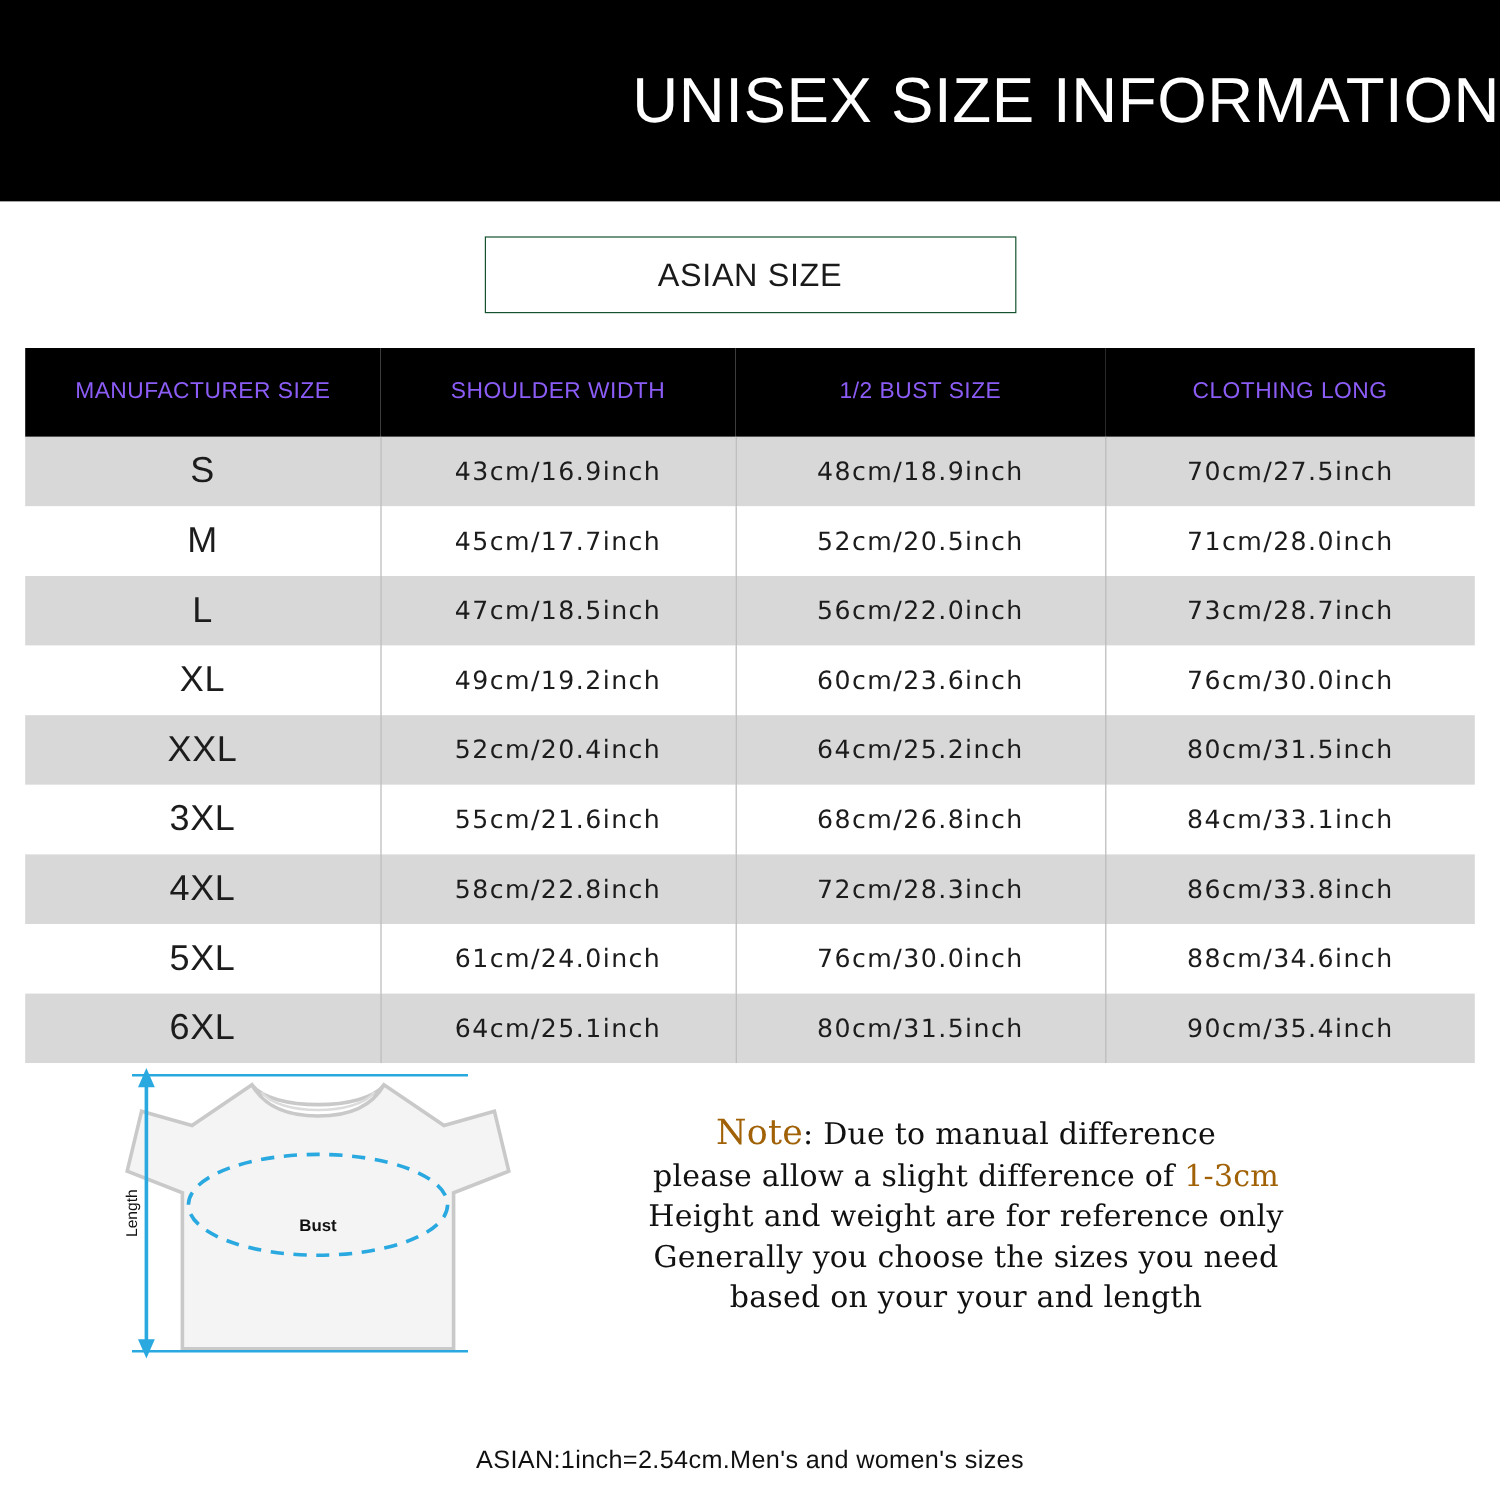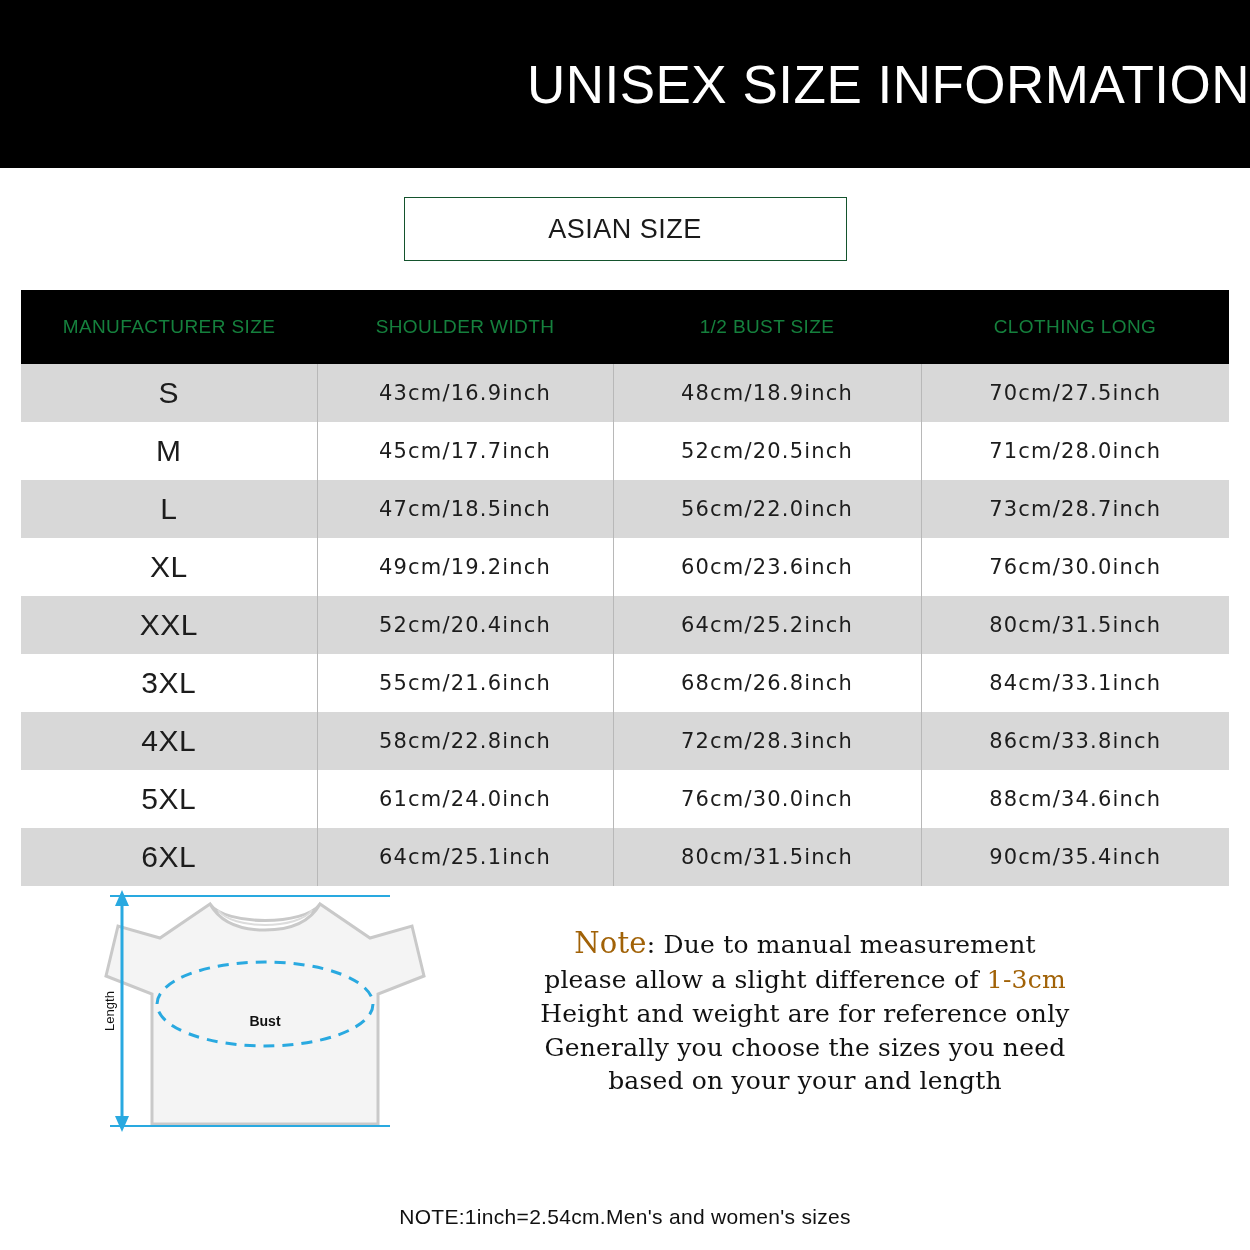--- a/index.html
+++ b/index.html
@@ -66,21 +66,21 @@
     width: 1208px;
     margin: 0 auto;
   }
   table.size-table {
     width: 1208px;
     border-collapse: collapse;
     table-layout: fixed;
   }
   table.size-table thead th {
     background: #000000;
-    color: #15803d;
+    color: #8b5cf6;
     height: 74px;
     font-size: 19px;
     font-weight: 400;
     letter-spacing: 0.4px;
     text-align: center;
     vertical-align: middle;
     border: none;
   }
   table.size-table col.c1 { width: 296px; }
   table.size-table col.c2 { width: 296px; }
@@ -261,27 +261,27 @@
 
         <text x="14" y="125" font-family="Liberation Sans, sans-serif" font-size="13" fill="#111" text-anchor="middle" transform="rotate(-90 14 125)">Length</text>
       </svg>
       
       
       
     </div>
 
     <div class="note-area">
       <div>
-        <span class="red note-label">Note</span><span>:</span><span> Due to manual measurement</span>
+        <span class="red note-label">Note</span><span>:</span><span> Due to manual difference</span>
       </div>
       <div>
         <span>please allow a slight difference of </span><span class="red">1-3cm</span>
       </div>
       <div>Height and weight are for reference only</div>
       <div>Generally you choose the sizes you need</div>
       <div>based on your your and length</div>
     </div>
 
   </div>
 
-  <div class="footnote">NOTE:1inch=2.54cm.Men's  and  women's  sizes</div>
+  <div class="footnote">ASIAN:1inch=2.54cm.Men's  and  women's  sizes</div>
 
 </div>
 
 </body></html>

